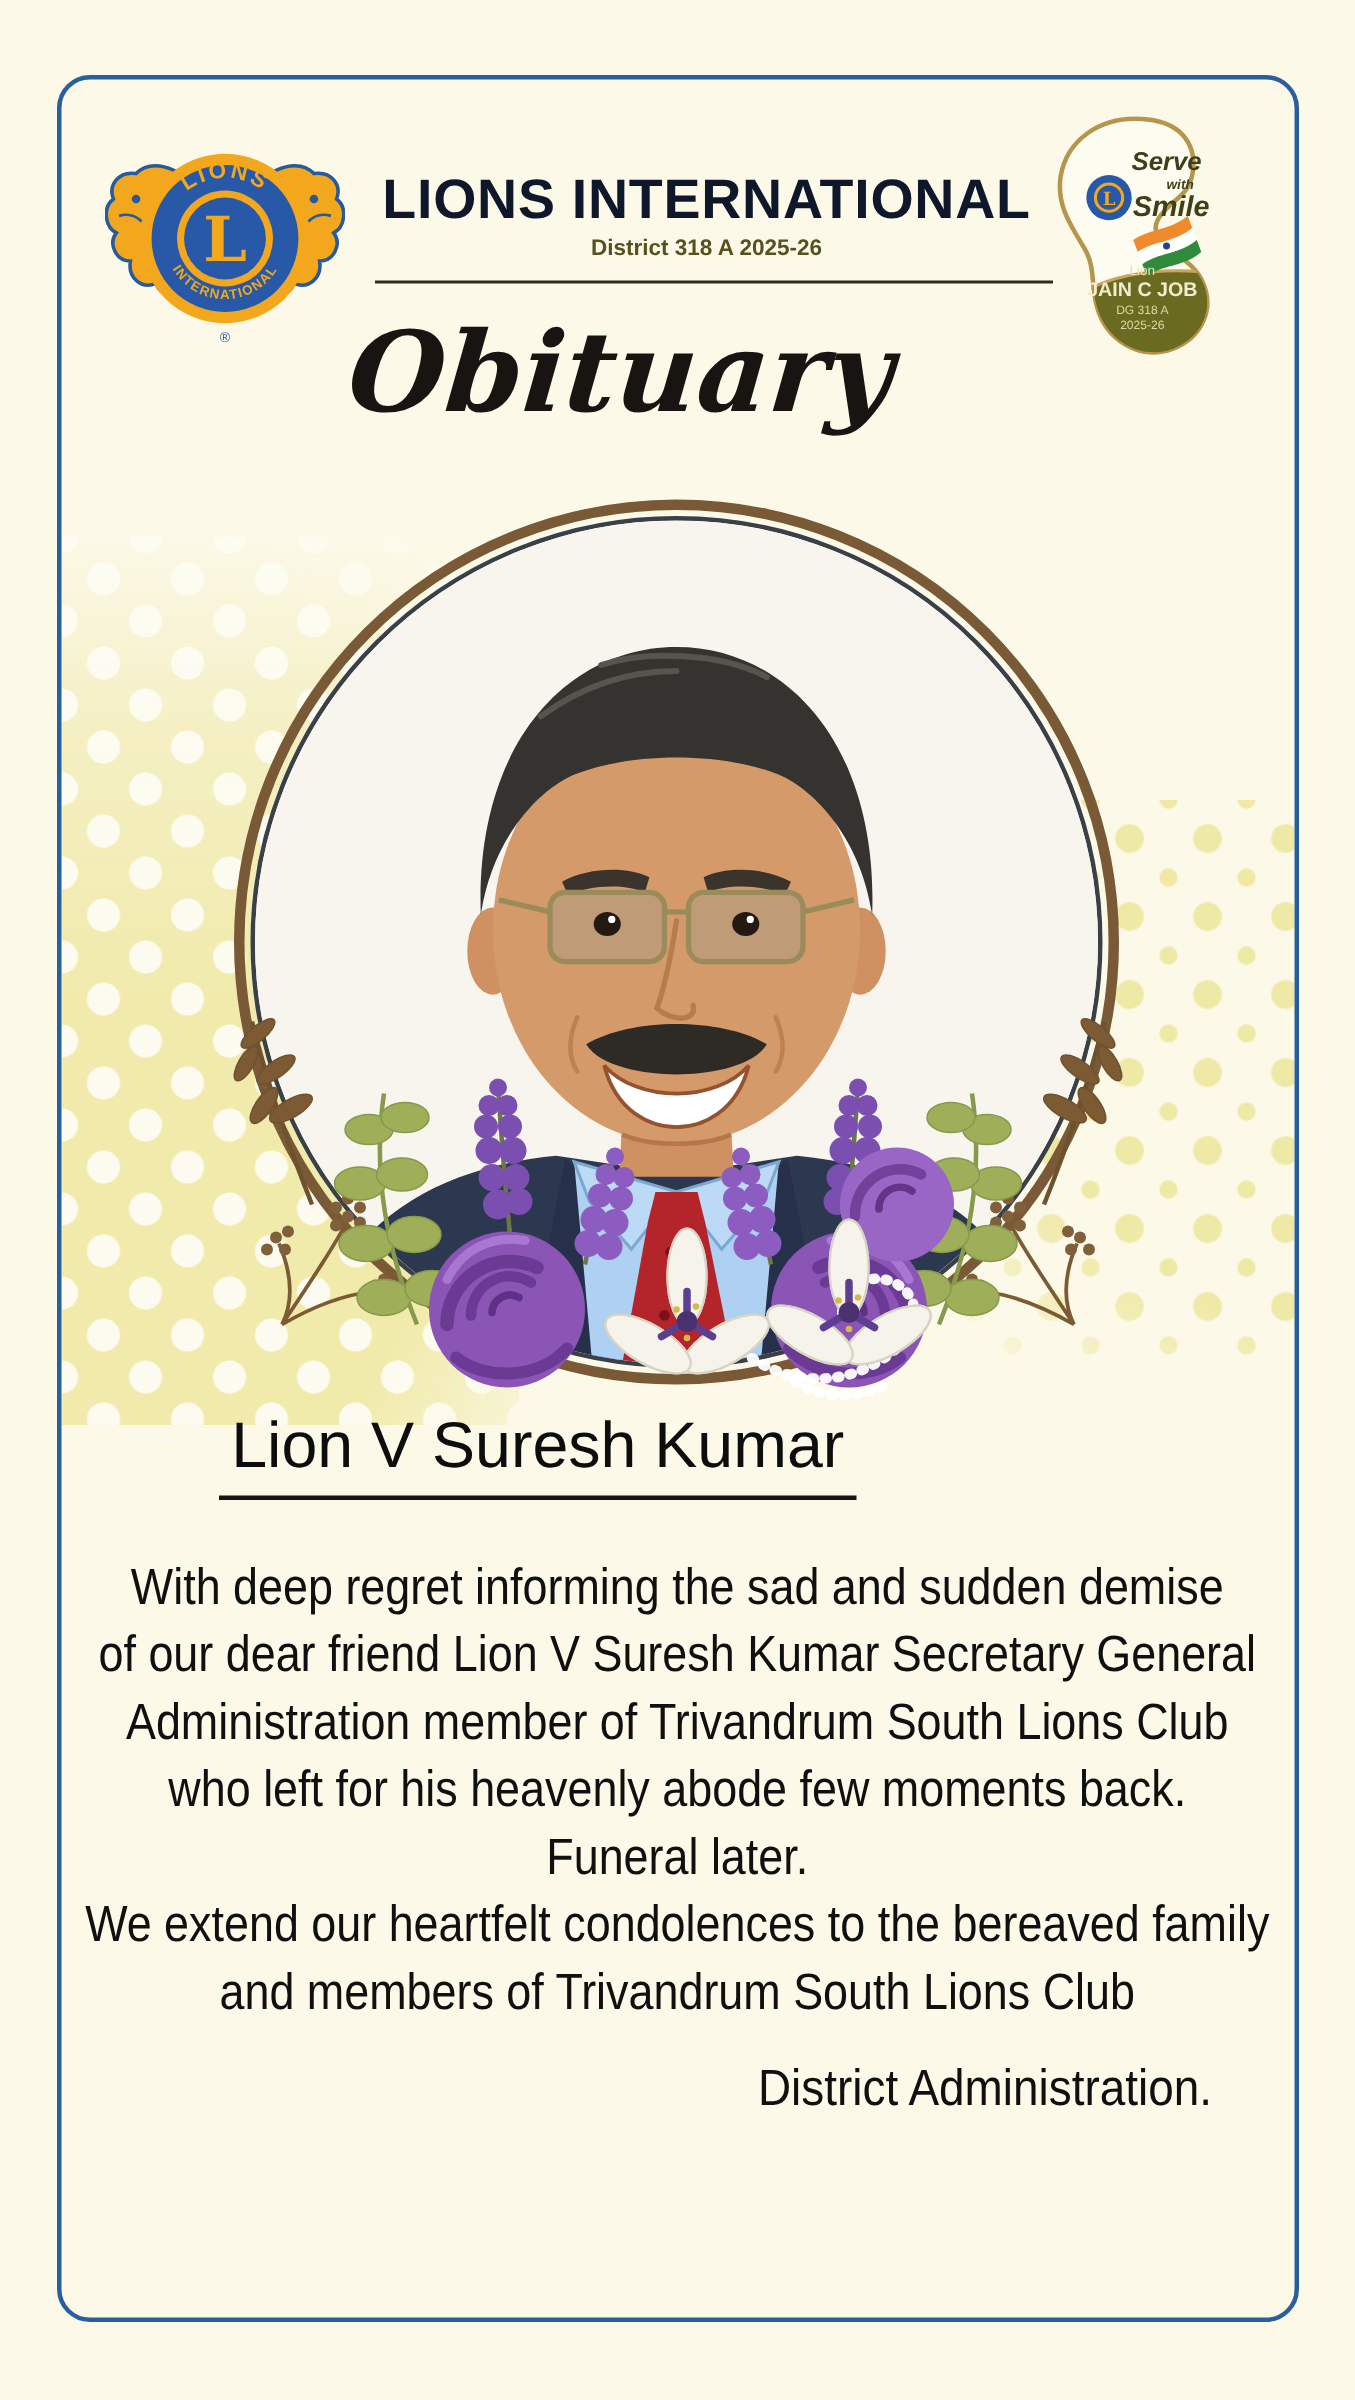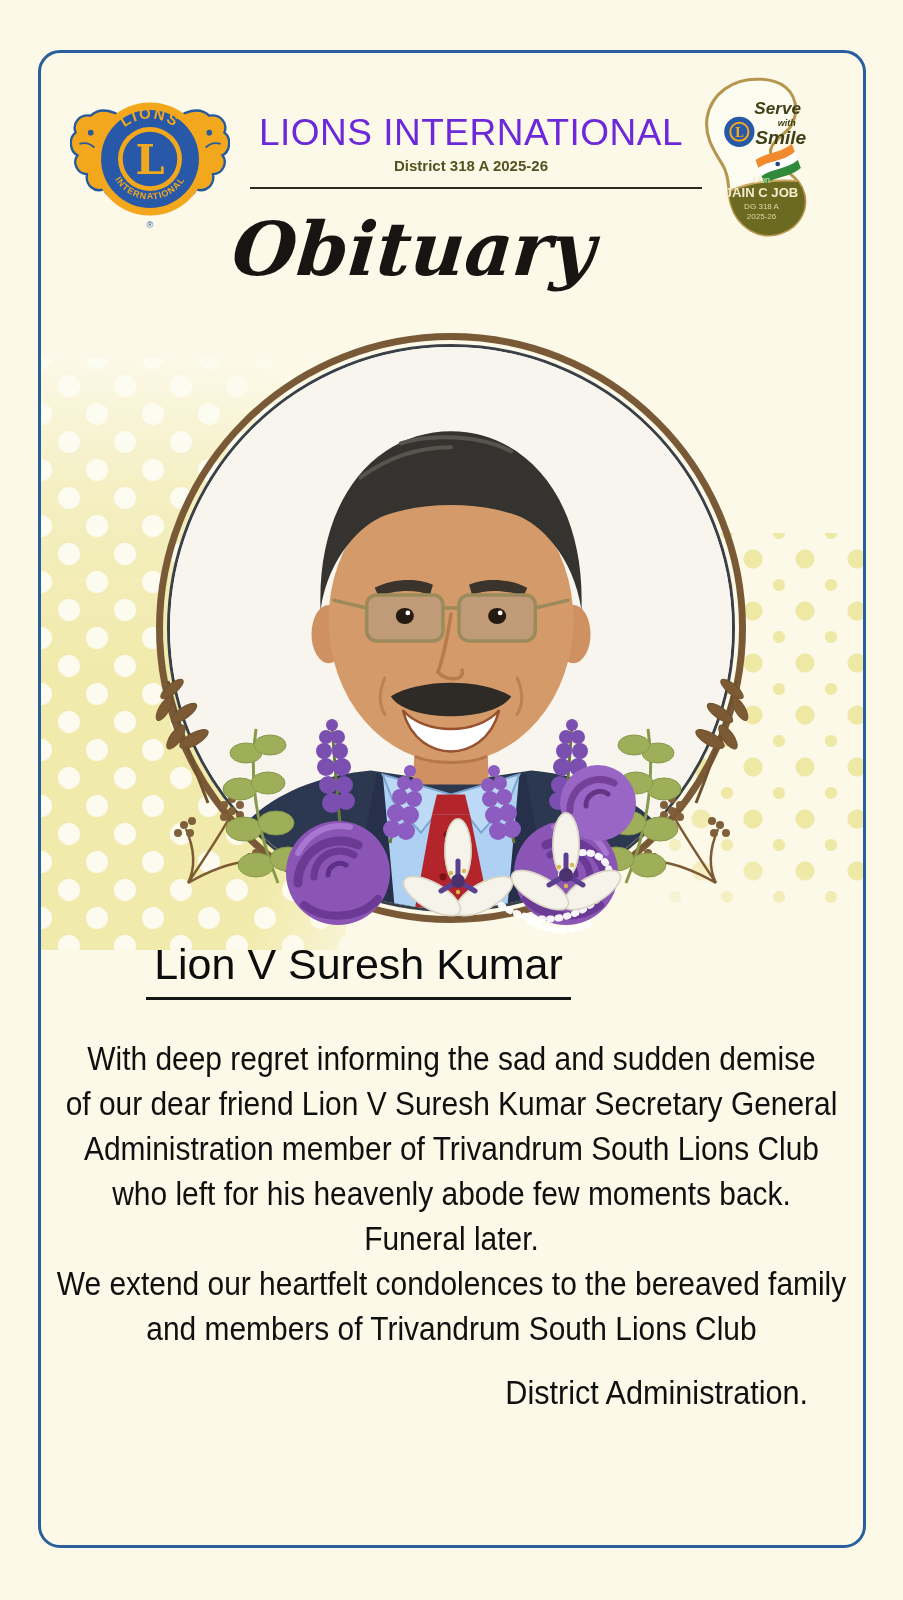--- a/index.html
+++ b/index.html
@@ -27,21 +27,21 @@
     background-size:52px 52px,52px 52px;
     background-position:0 0,26px 26px;
     -webkit-mask-image:radial-gradient(ellipse 135% 115% at 100% 32%, #000 52%, transparent 84%);
     mask-image:radial-gradient(ellipse 135% 115% at 100% 32%, #000 52%, transparent 84%);
   }
 
   .frame-border{left:38px;top:50px;width:822px;height:1492px;border:3px solid #2a5f9e;border-radius:22px;}
 
   .lions-logo{left:70px;top:80px;width:160px;height:158px;}
   .header-title-block{left:238px;top:112px;width:466px;text-align:center;}
-  .org-title{font-size:37px;font-weight:normal;color:#6d28d9;letter-spacing:.5px;white-space:nowrap;}
+  .org-title{font-size:37px;font-weight:bold;color:#0f172a;letter-spacing:.5px;white-space:nowrap;}
   .district{font-size:15px;font-weight:bold;color:#55521f;margin-top:3px;}
   .header-rule{left:250px;top:187px;width:452px;height:2px;background:#2e2c20;}
 
   .dg-badge{left:697px;top:75px;width:119px;height:170px;}
 
   .obituary-heading{left:0;top:206px;width:828px;text-align:center;
     font-family:"DejaVu Serif",serif;font-style:italic;font-weight:bold;
     font-size:74px;color:#171411;transform:skewX(-5deg);}
 
   .portrait-outer{left:156px;top:333px;width:576px;height:576px;border-radius:50%;border:7px solid #7a5a36;}

